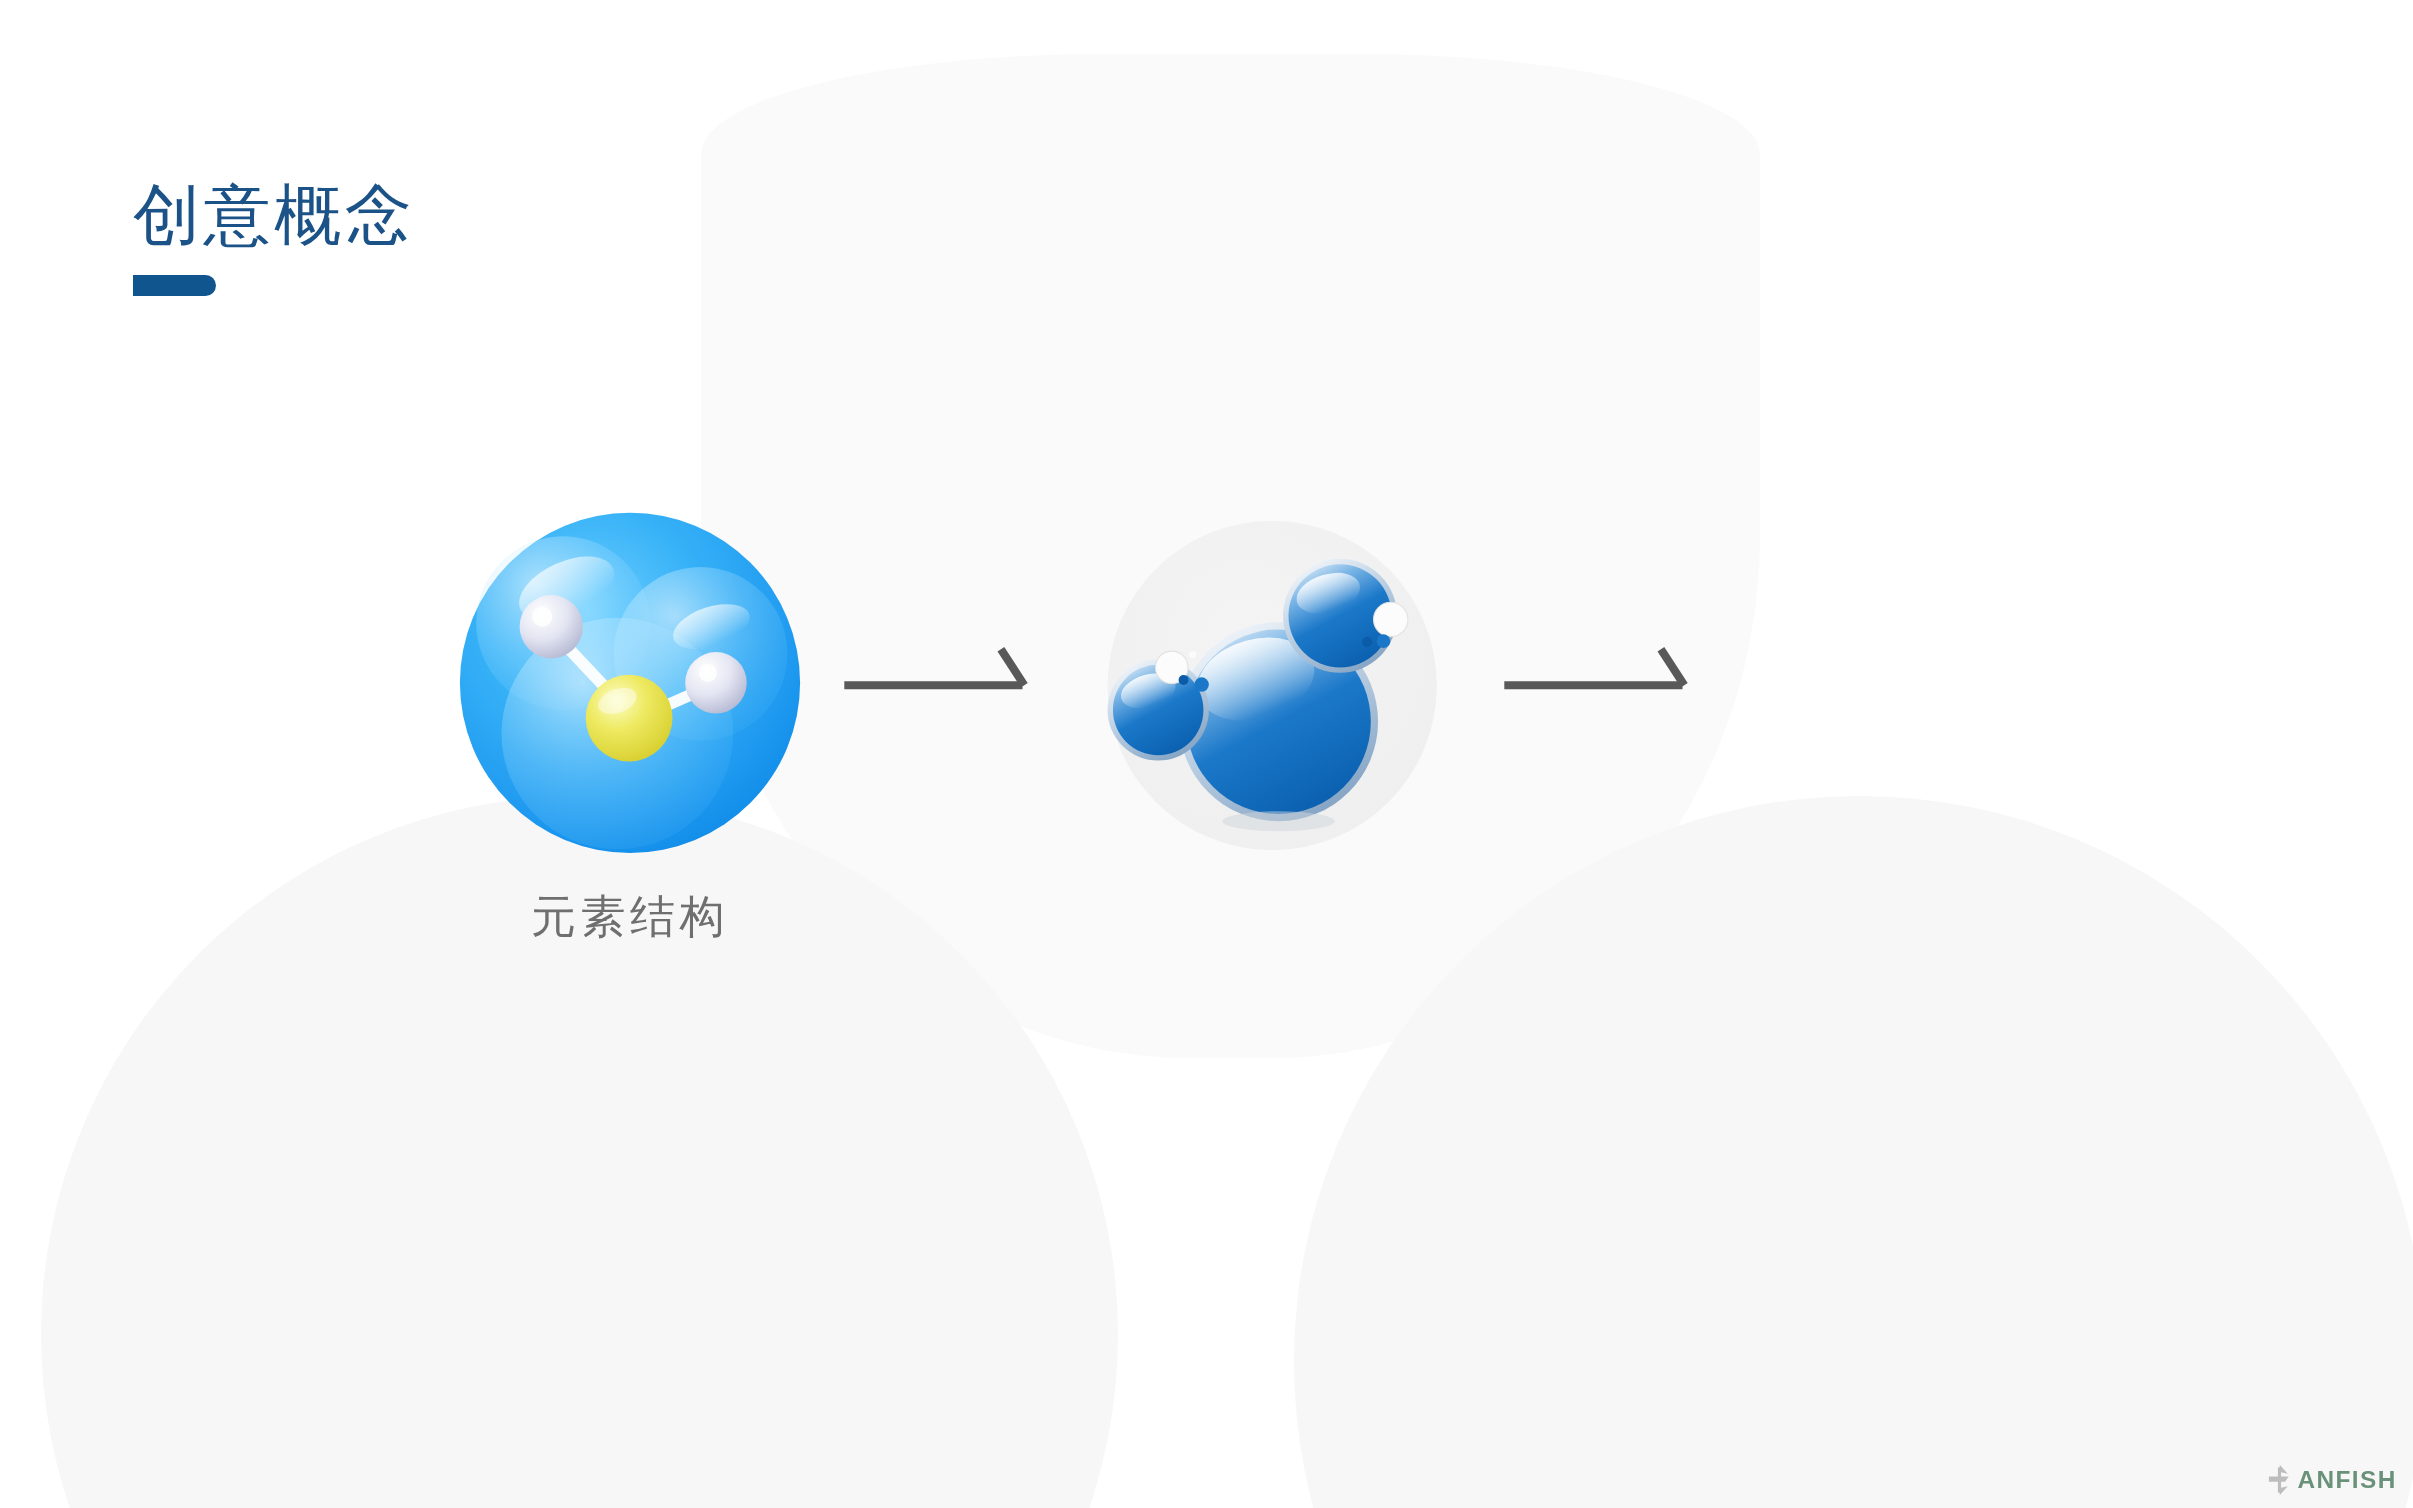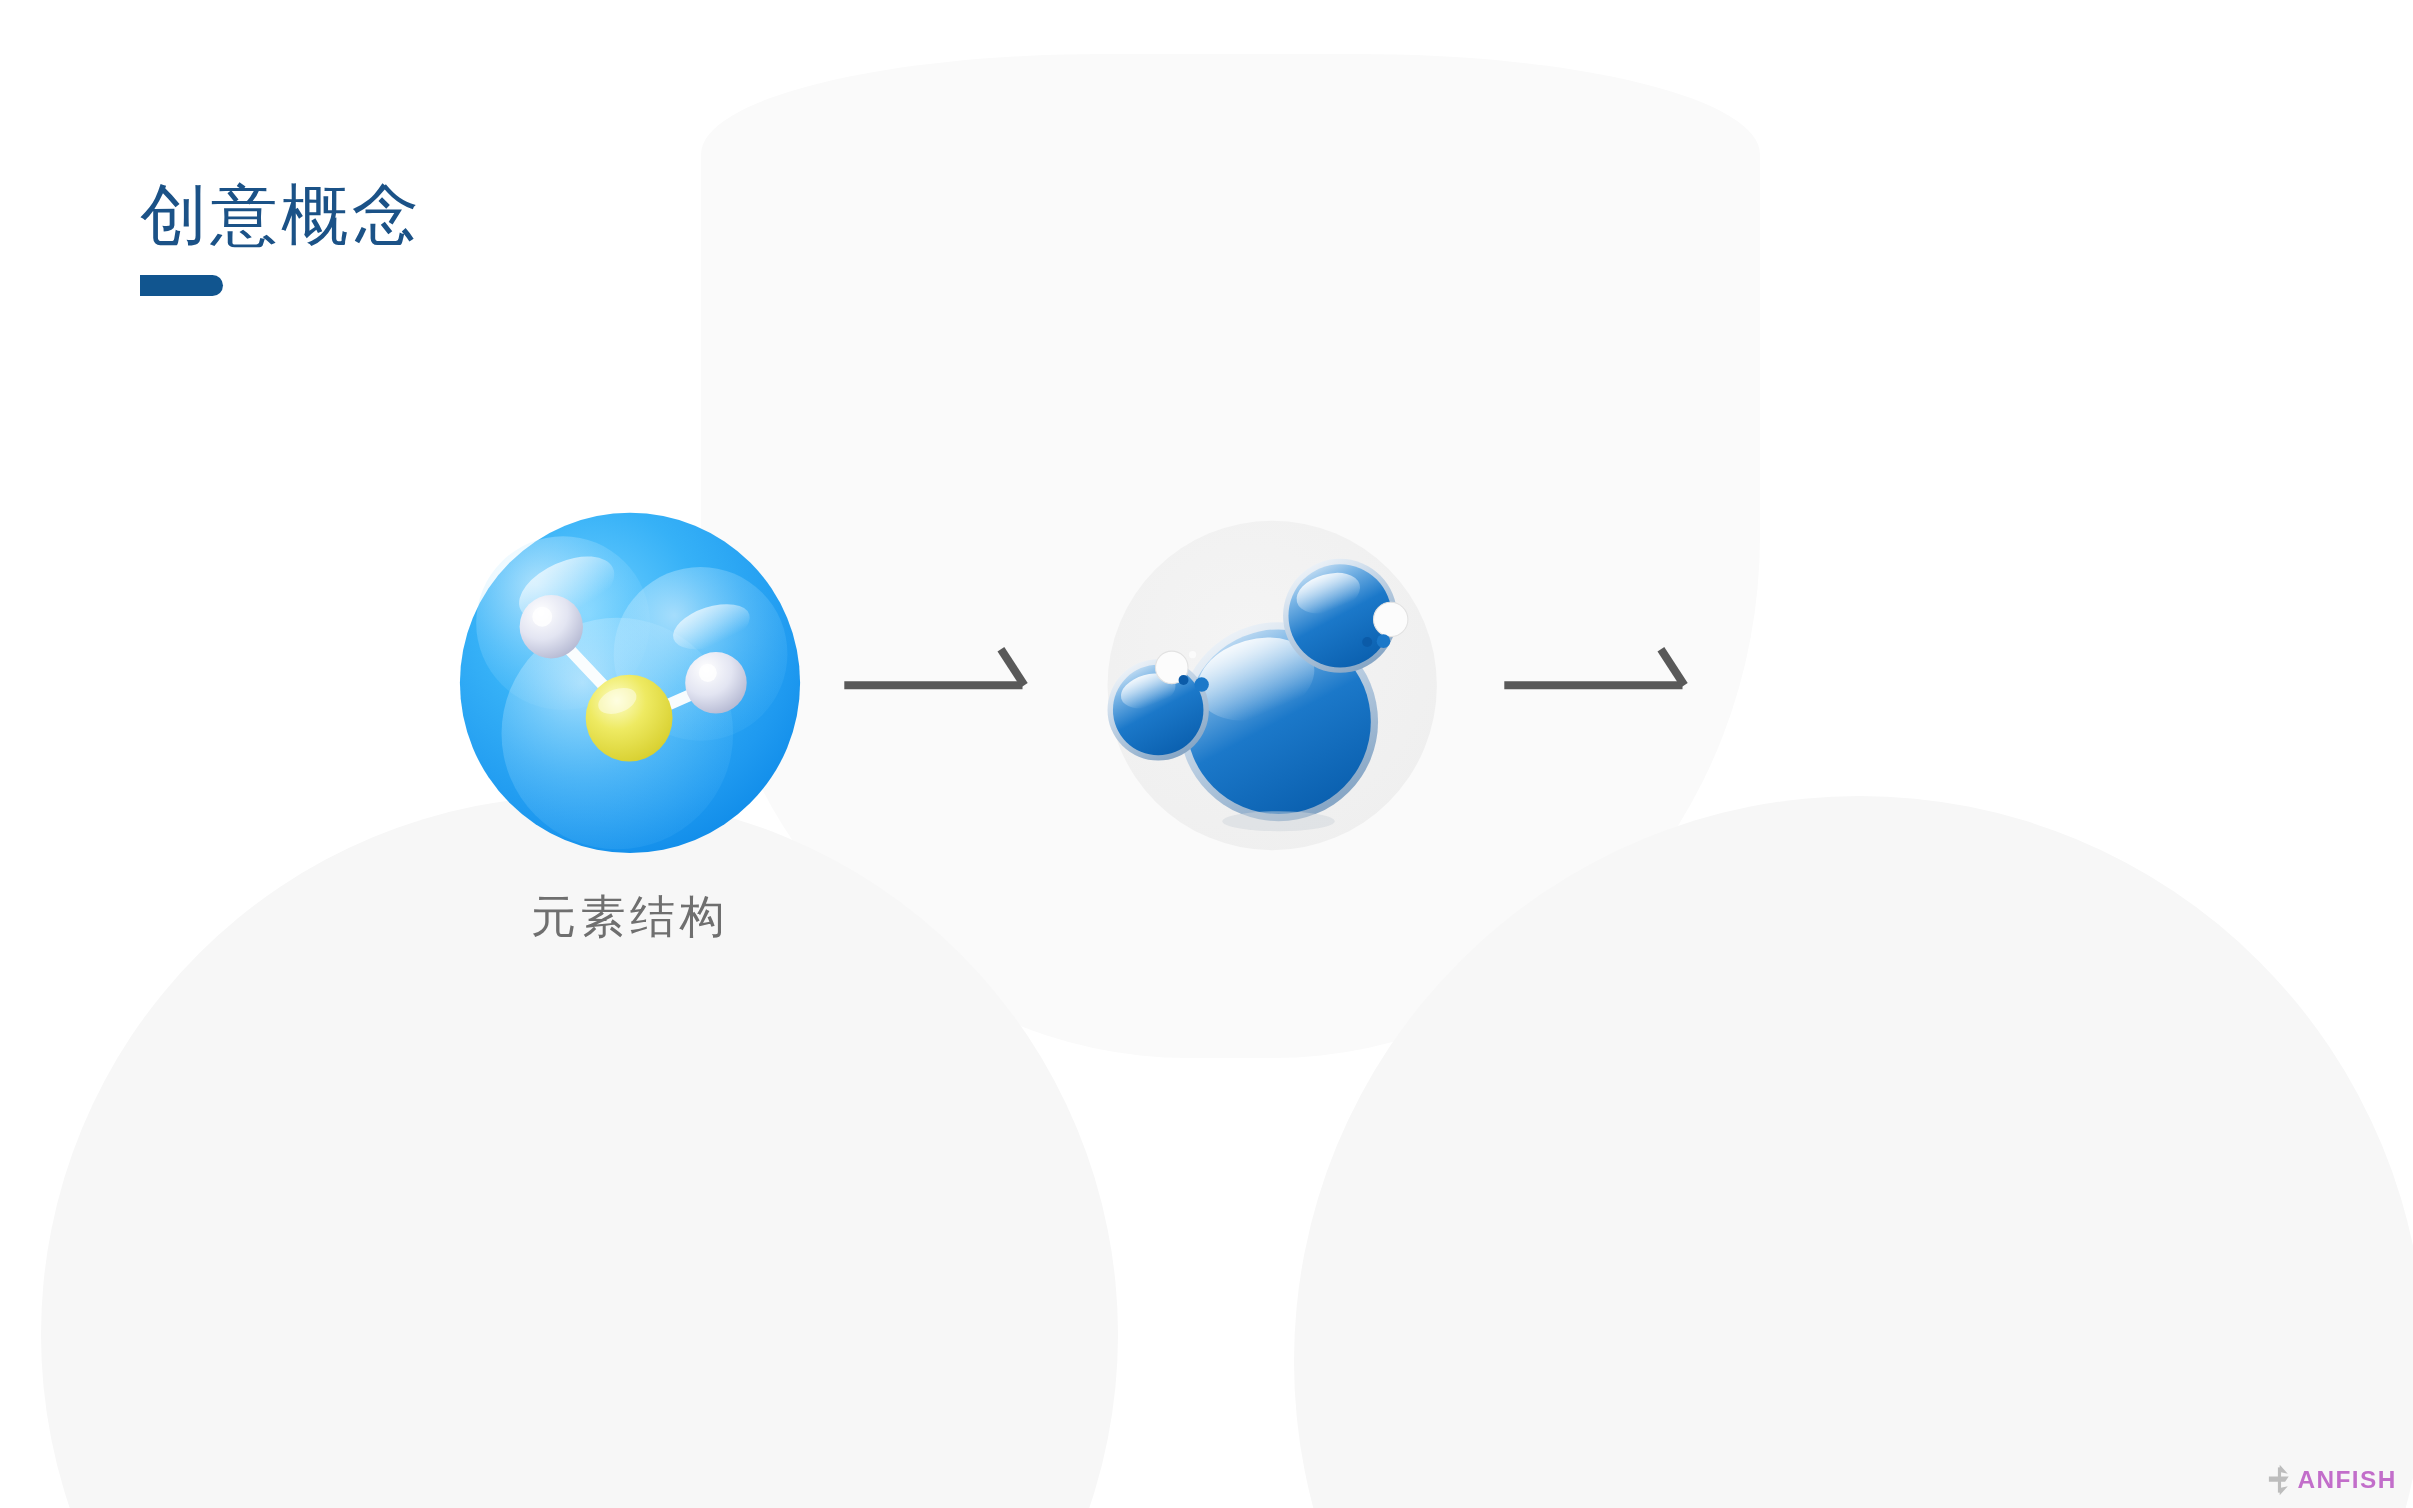--- a/index.html
+++ b/index.html
@@ -35,21 +35,21 @@
   }
   .bg-bottom-right {
     position:absolute;
     left:1294px; top:796px;
     width:1131px; height:1131px;
     background:#f7f7f7;
     border-radius:50%;
   }
 
   
-  .title-block { position:absolute; left:133px; top:179px;margin-left:7px; }
+  .title-block { position:absolute; left:133px; top:179px; }
   .title-text {
     font-size:67px;
     line-height:1.08;
     letter-spacing:3.6px;
     color:#1b5287;
     font-weight:400;
     white-space:nowrap;
   }
   .title-bar {
     margin-top:23.5px;
@@ -94,21 +94,21 @@
   
   .watermark {
     position:absolute;
     right:16.3px; bottom:11px;
     display:flex; align-items:center; gap:1.8px;
     opacity:.62;
   }
   .wm-text {
     font-size:24.4px;
     letter-spacing:1.4px;
-    color:#a21caf;
+    color:#14532d;
     font-weight:700;
   }
 </style>
 </head>
 <body>
 
 <div id="slide">
 
   <div class="bg-layer">
     <div class="bg-top-blob"></div>

